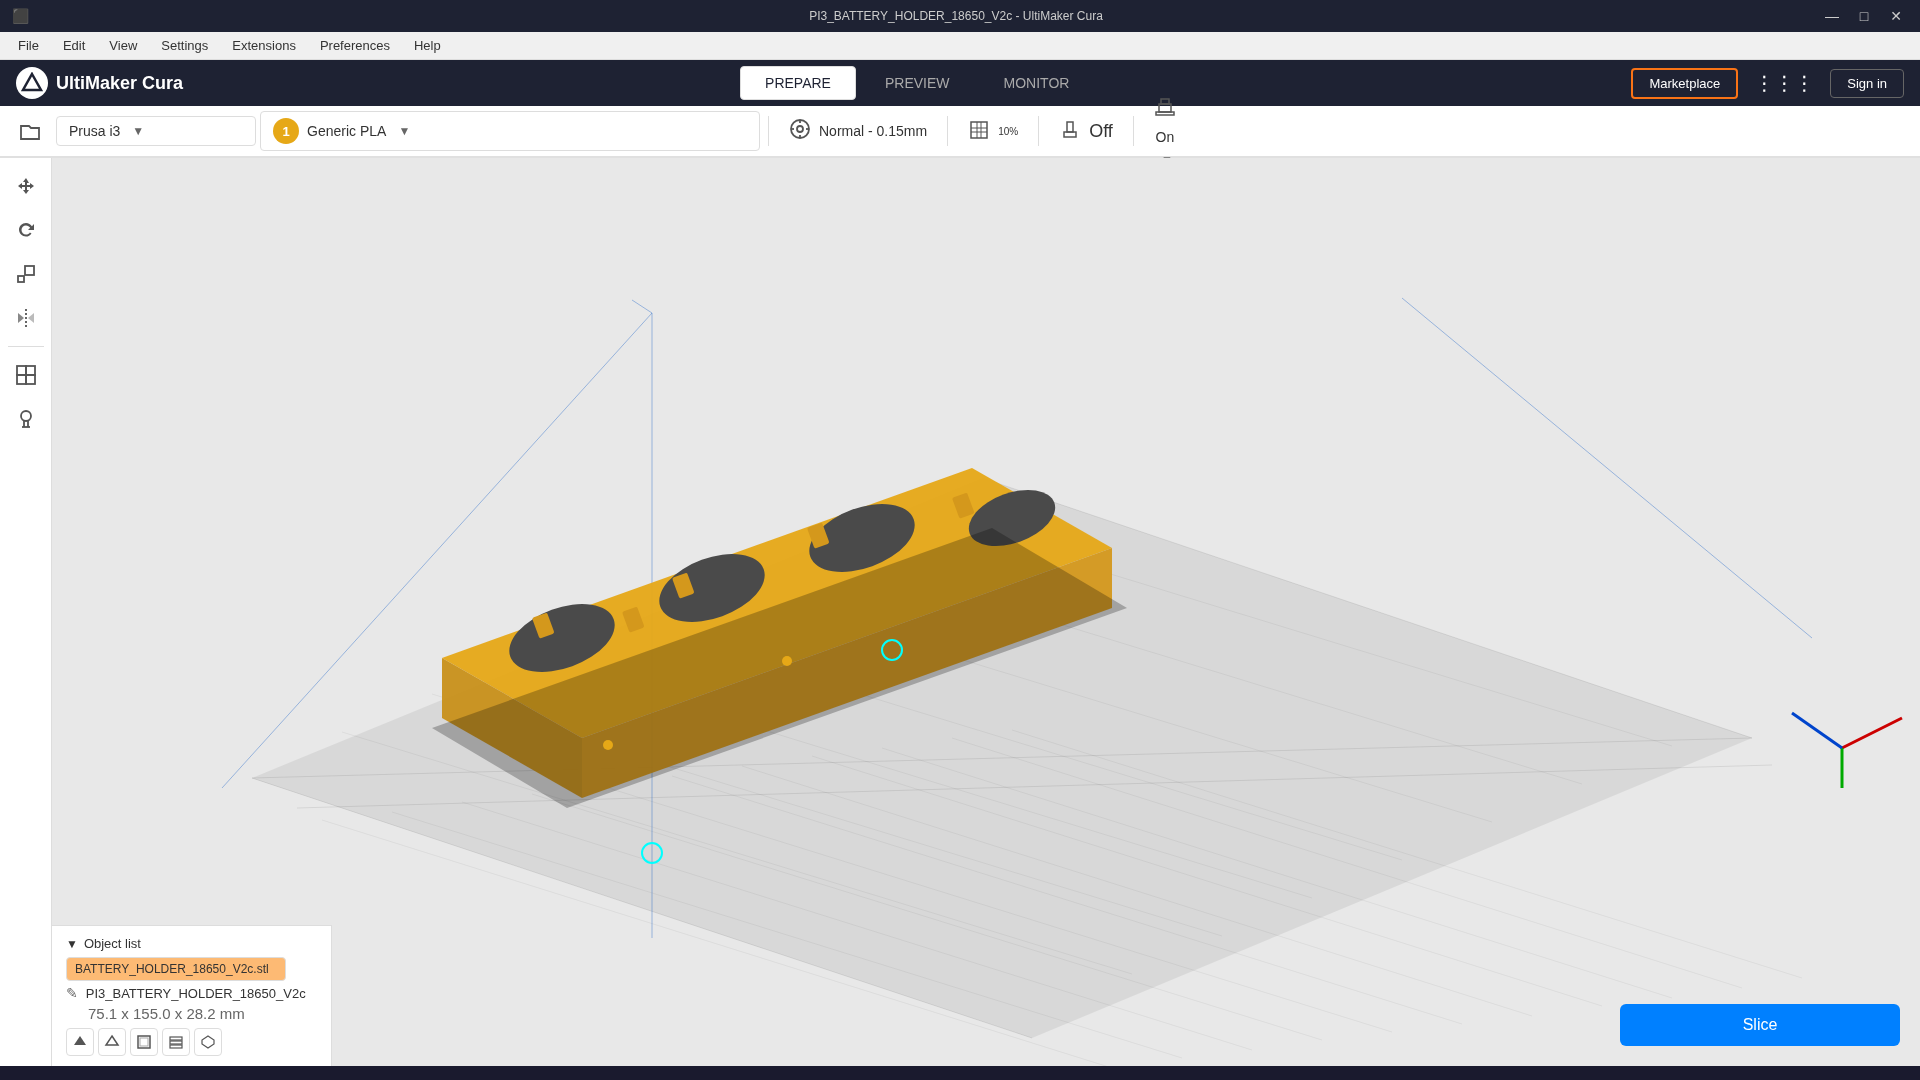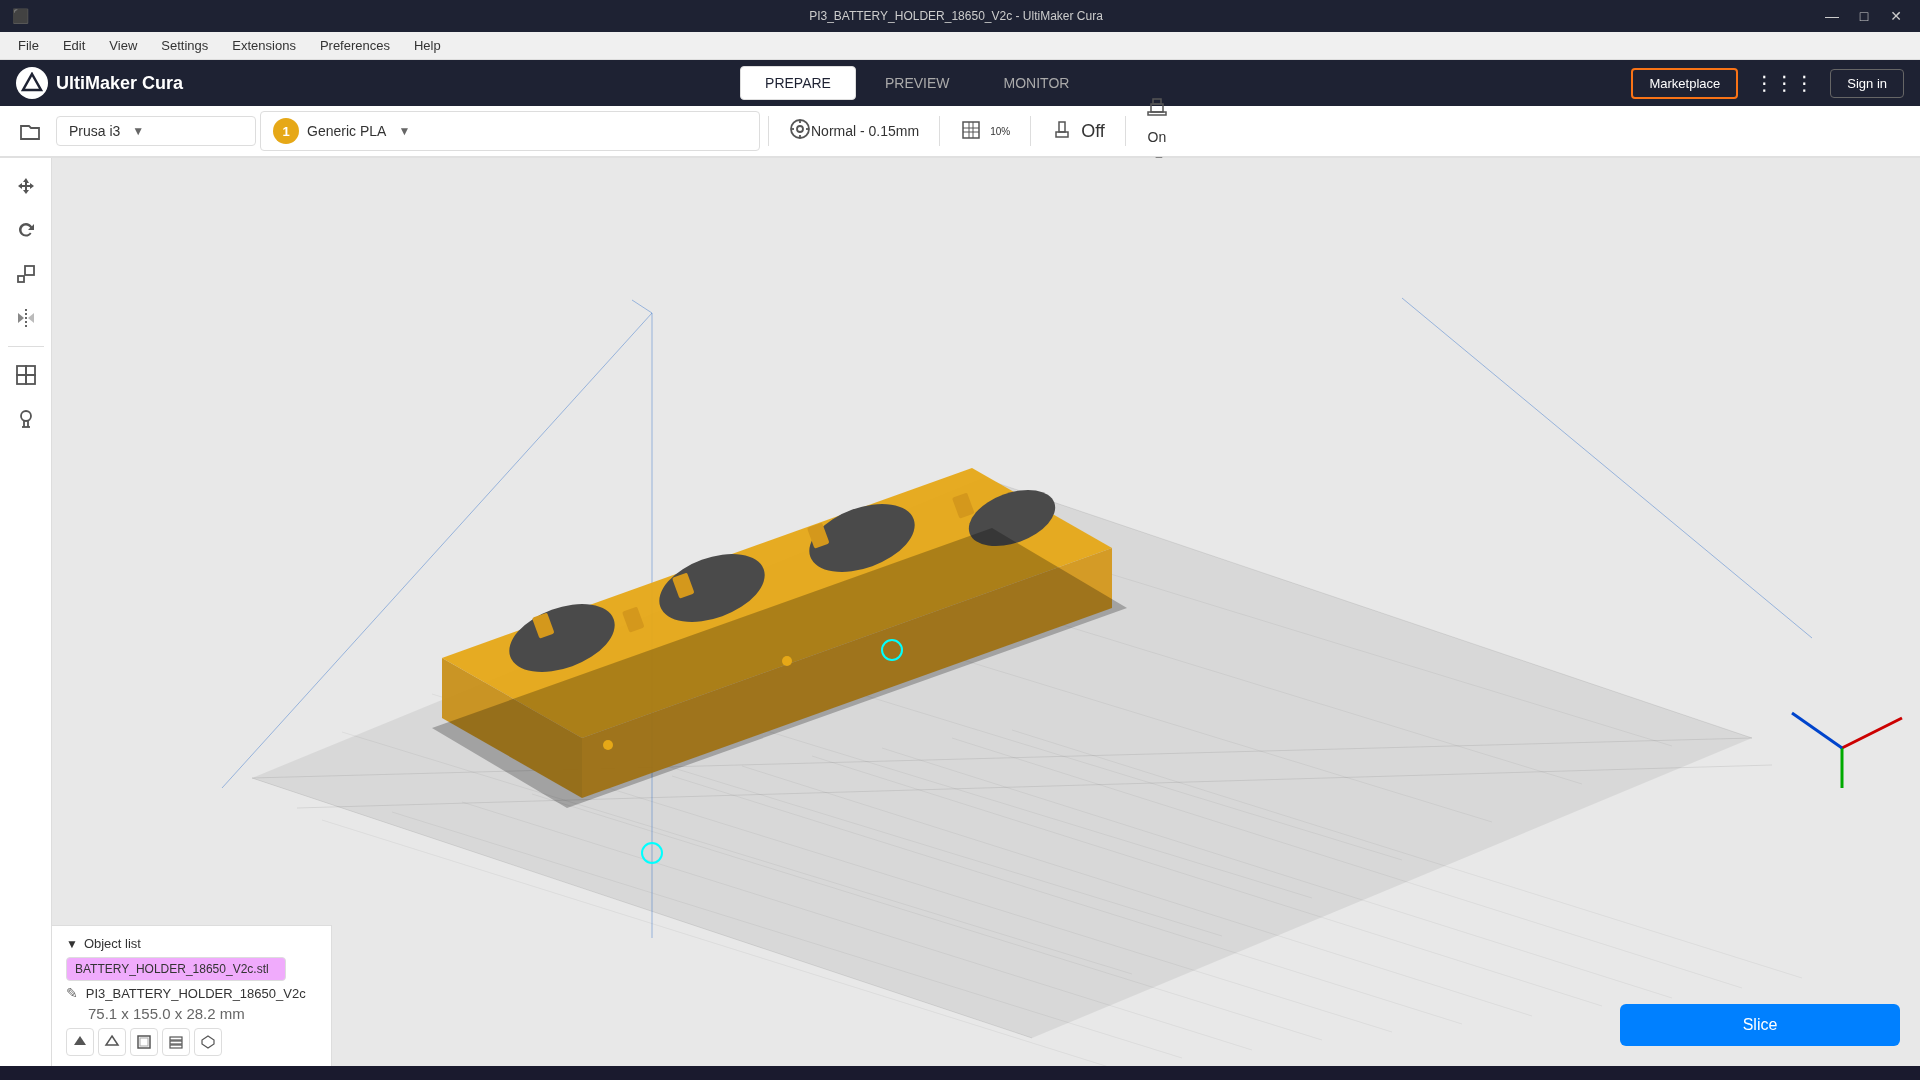--- a/index.html
+++ b/index.html
@@ -145,21 +145,21 @@
     }
     .extruder-badge {
       width: 26px; height: 26px;
       background: #e6a817;
       border-radius: 50%;
       display: flex; align-items: center; justify-content: center;
       color: white; font-size: 13px; font-weight: bold;
     }
     .separator { width: 1px; height: 30px; background: #ddd; margin: 0 4px; }
     .profile-select {
-      display: flex; align-items: center; 
+      display: flex; align-items: center; gap: 8px;
       padding: 6px 12px;
       cursor: pointer;
       font-size: 14px;
       color: #333;
     }
     .profile-icon { font-size: 20px; color: #555; }
     .infill-area {
       display: flex; align-items: center; gap: 8px;
       padding: 6px 12px;
       cursor: pointer;
@@ -222,21 +222,21 @@
       align-items: center;
       gap: 6px;
       font-size: 13px;
       color: #333;
       cursor: pointer;
       margin-bottom: 6px;
     }
     .object-item {
       display: flex;
       align-items: center;
-      background: #f0abfc;
+      background: #fdba74;
       border: 1px solid #ddd;
       border-radius: 4px;
       padding: 4px 8px;
       font-size: 12px;
       color: #333;
       width: 220px;
       margin-bottom: 4px;
     }
     .object-name {
       font-size: 13px;

